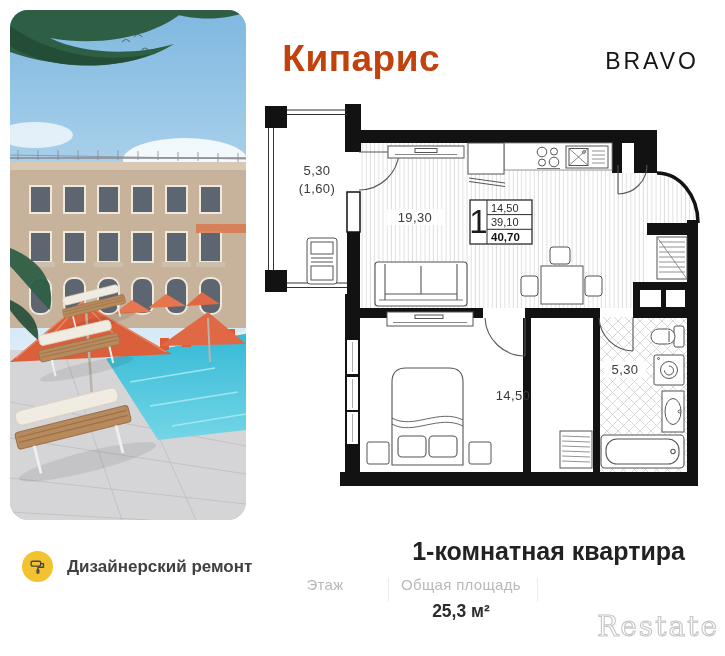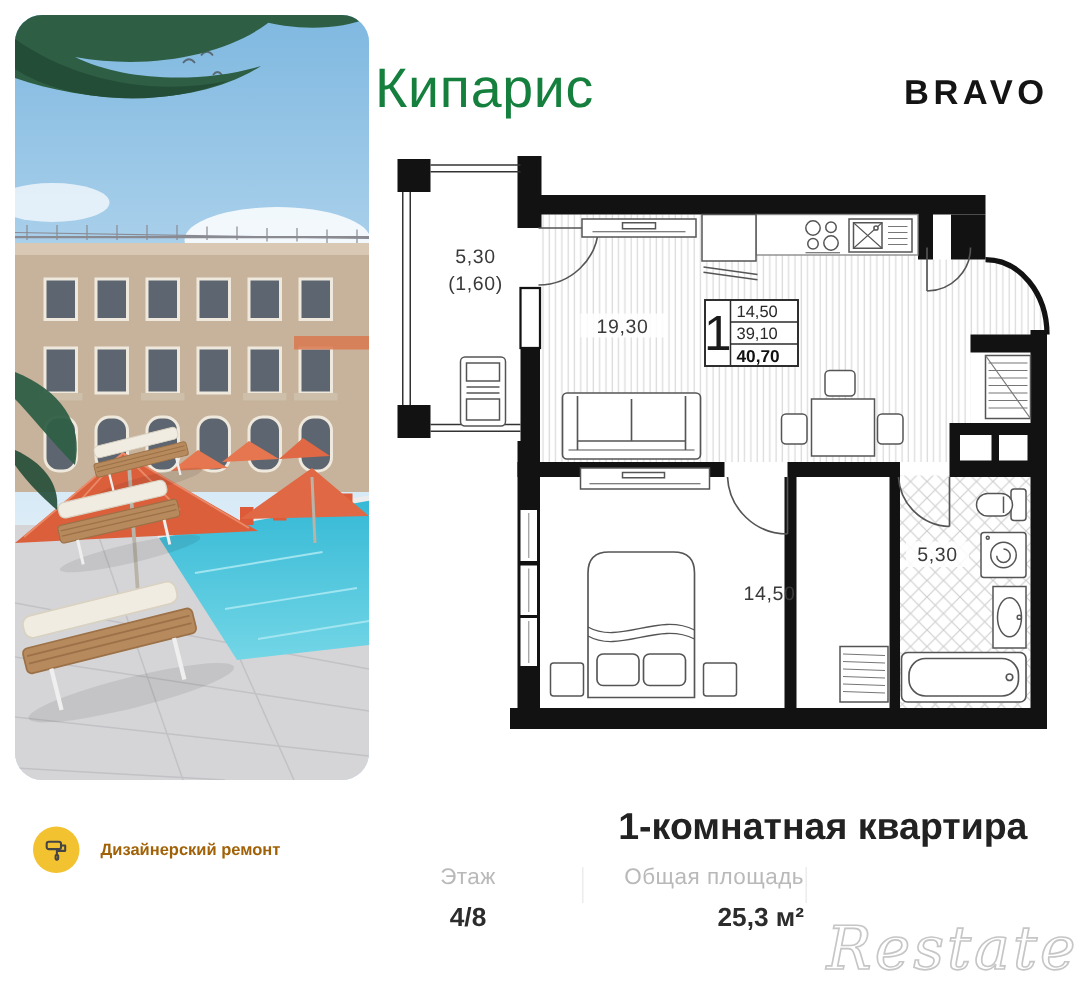--- a/index.html
+++ b/index.html
@@ -3,46 +3,46 @@
 <meta charset="utf-8">
 <style>
   * { margin:0; padding:0; box-sizing:border-box; }
   body { background:#fff; }
   .page { position:relative; width:725px; height:656px; background:#ffffff;
           font-family:"Liberation Sans", sans-serif; overflow:hidden; }
 
   .photo { position:absolute; left:10px; top:10px; width:236px; height:510px;
            border-radius:18px; overflow:hidden; background:#bcd8ec; }
 
-  .title { position:absolute; left:250px; top:38px; width:190px; text-align:left;
-           font-size:37px; font-weight:400; color:#15803d; letter-spacing:.5px; }
-  .brand { position:absolute; right:26px; top:48px; font-size:23px; font-weight:700;
+  .title { position:absolute; left:250px; top:38px; width:190px; text-align:right;
+           font-size:37px; font-weight:700; color:#c2410c; letter-spacing:.5px; }
+  .brand { position:absolute; right:26px; top:48px; font-size:23px; font-weight:400;
            letter-spacing:3px; color:#141414; }
 
   .plan { position:absolute; left:255px; top:90px; width:470px; height:400px; }
 
   .summary-title { position:absolute; left:255px; top:537px; width:430px; text-align:right;
                    font-size:25px; font-weight:600; color:#222; }
 
   .stat { position:absolute; top:576px; width:150px; text-align:center; }
   .stat .lbl { font-size:15px; color:#b9b9b9; letter-spacing:.3px; }
   .stat .val { margin-top:8px; font-size:17.5px; font-weight:700; color:#2c2c2c; }
-  .stat-1 { left:237px;text-align:center; } .stat-2 { left:386px;text-align:right; } .stat-3 { left:526px; }
+  .stat-1 { left:250px;text-align:center; } .stat-2 { left:386px; } .stat-3 { left:526px; }
   .vdiv { position:absolute; top:578px; width:1px; height:24px; background:#ececec; }
   .vdiv-1 { left:388px; } .vdiv-2 { left:537px; }
 
   .feature { position:absolute; left:22px; display:flex; align-items:center; gap:14px; }
   .feature-1 { top:551px; } .feature-2 { top:591px; }
   .feature .ic { width:31px; height:31px; border-radius:50%; background:#F2C230;
                  display:flex; align-items:center; justify-content:center; flex:0 0 auto; }
-  .feature .txt { font-size:11px; font-weight:600; color:#a16207; }
+  .feature .txt { font-size:17px; font-weight:600; color:#404040; }
 
   .watermark { position:absolute; right:6px; top:610px;
-               font-family:"DejaVu Serif", serif; font-style:italic;
-               font-size:40px; letter-spacing:2px; color:rgba(255,255,255,0);
+               font-family:"DejaVu Serif", serif; 
+               font-size:28px; letter-spacing:2px; color:rgba(255,255,255,0);
                -webkit-text-stroke:1.1px #c6c6c6; text-shadow:0 0 0 rgba(0,0,0,0); }
 
   svg text { font-family:"Liberation Sans", sans-serif; }
   .room-lbl { font-size:13px; fill:#3a3a3a; letter-spacing:.4px; }
   .ibx-num  { font-size:33px; fill:#1a1a1a; font-weight:400; }
   .ibx-row  { font-size:11px; fill:#2a2a2a; }
   .ibx-row-b{ font-size:11.5px; fill:#111; font-weight:700; }
 </style>
 </head>
 <body>
@@ -419,21 +419,20 @@
         <rect x="7.6" y="11.3" width="1.6" height="2.9" rx=".5"></rect>
       </svg>
     </span>
     <span class="txt">Дизайнерский ремонт</span>
   </div>
 
   <div class="summary-title">1-комнатная квартира</div>
 
   <div class="stat stat-1">
     <div class="lbl">Этаж</div>
-    <div class="val">4/8</div>
   </div>
   <div class="vdiv vdiv-1"></div>
   <div class="stat stat-2">
     <div class="lbl">Общая площадь</div>
     <div class="val">25,3 м²</div>
   </div>
   <div class="vdiv vdiv-2"></div>
   <div class="stat stat-3">
   </div>
 

